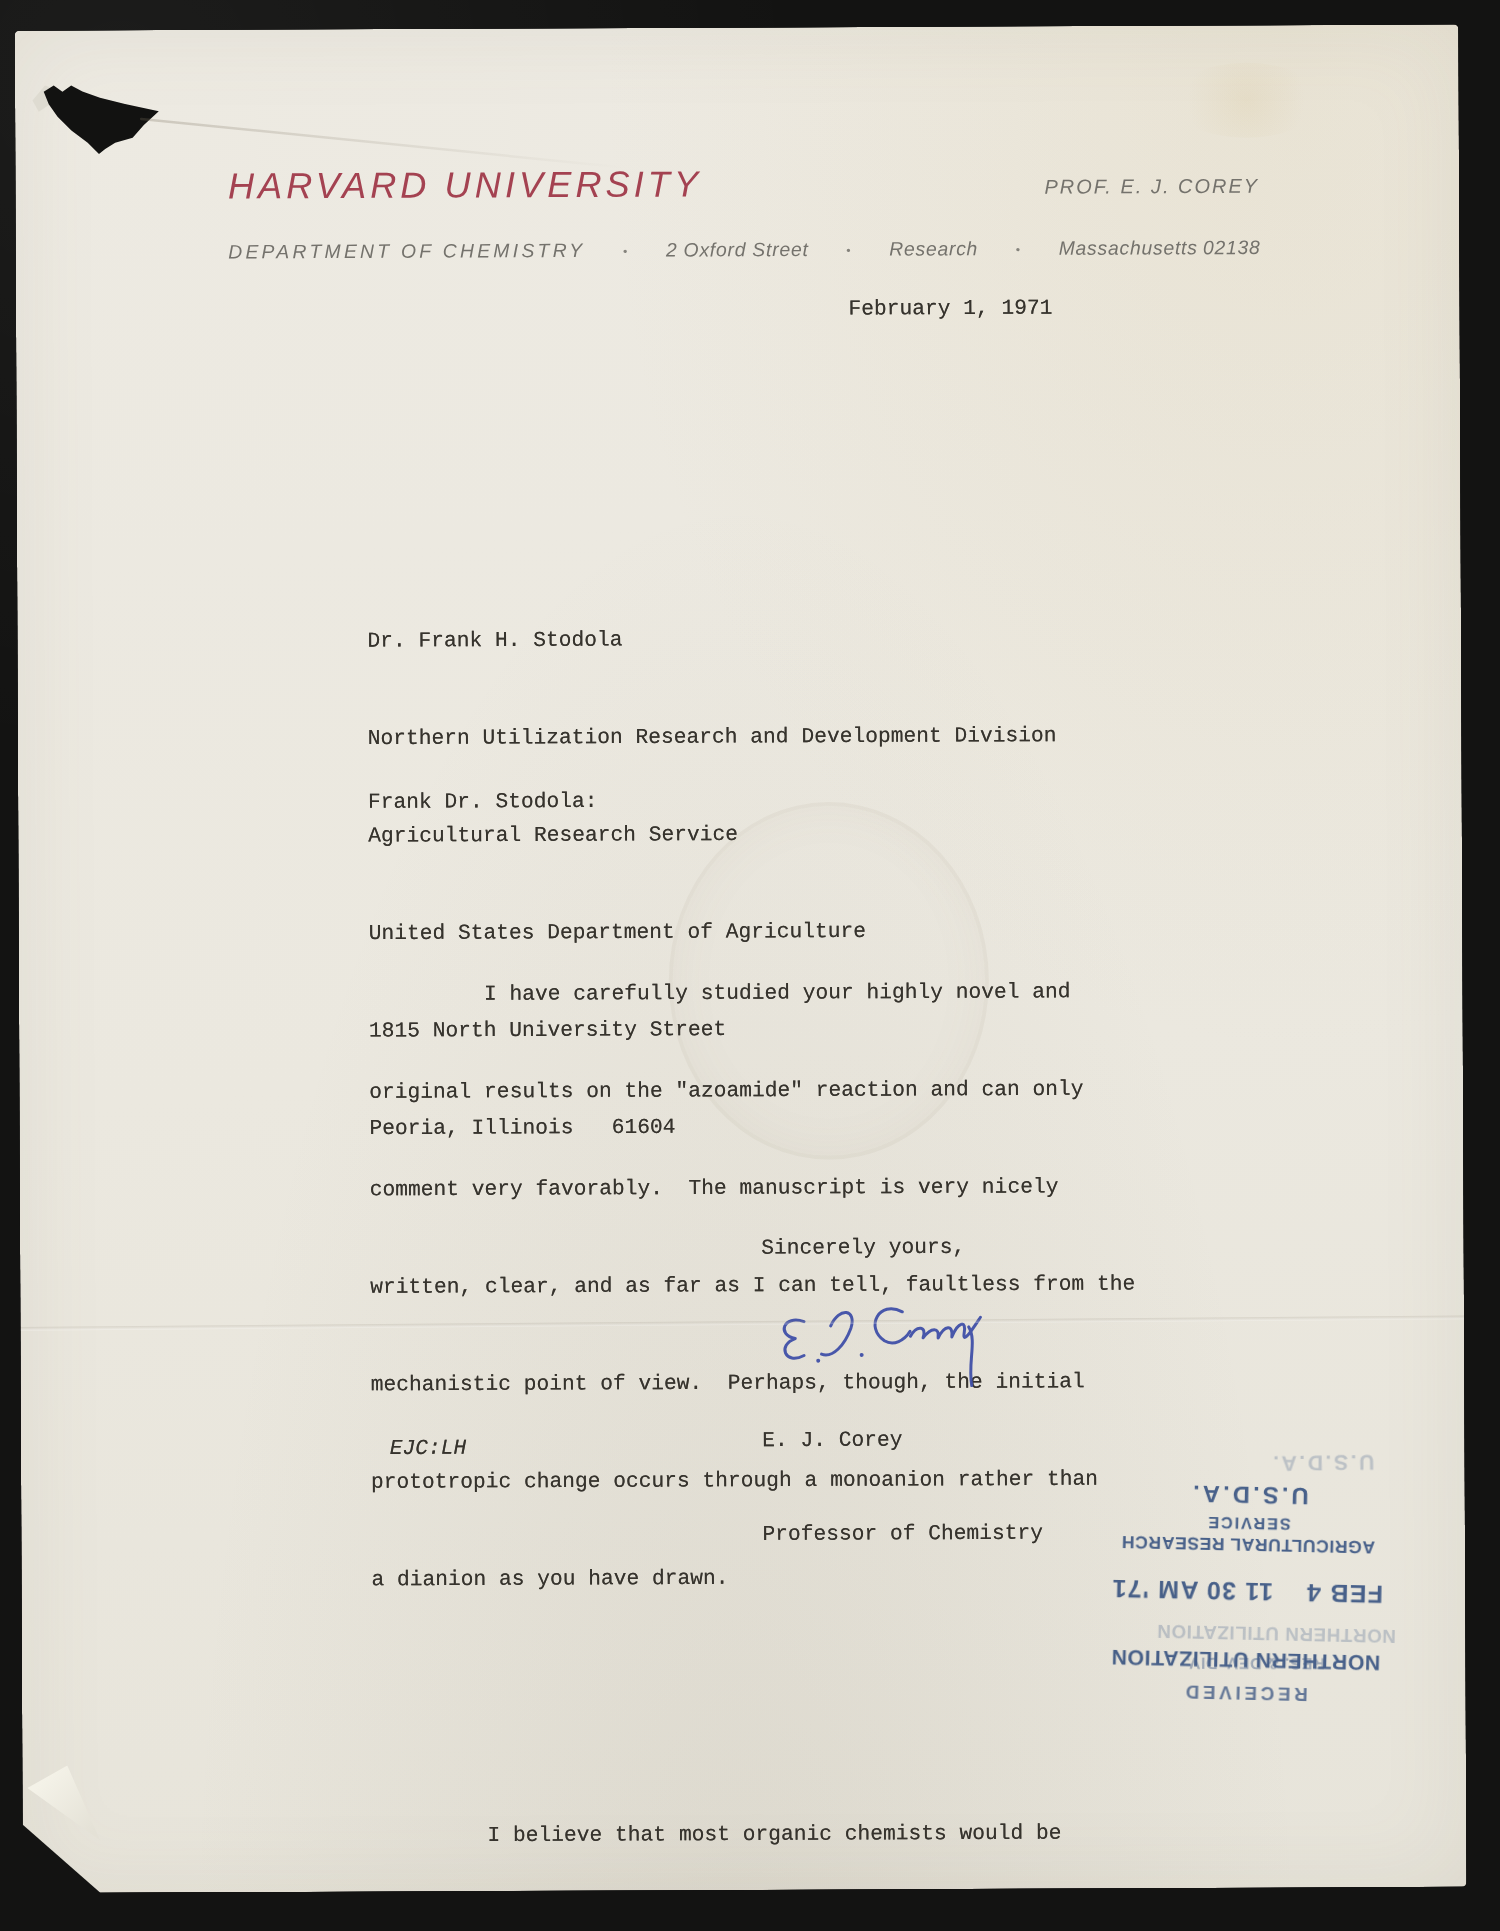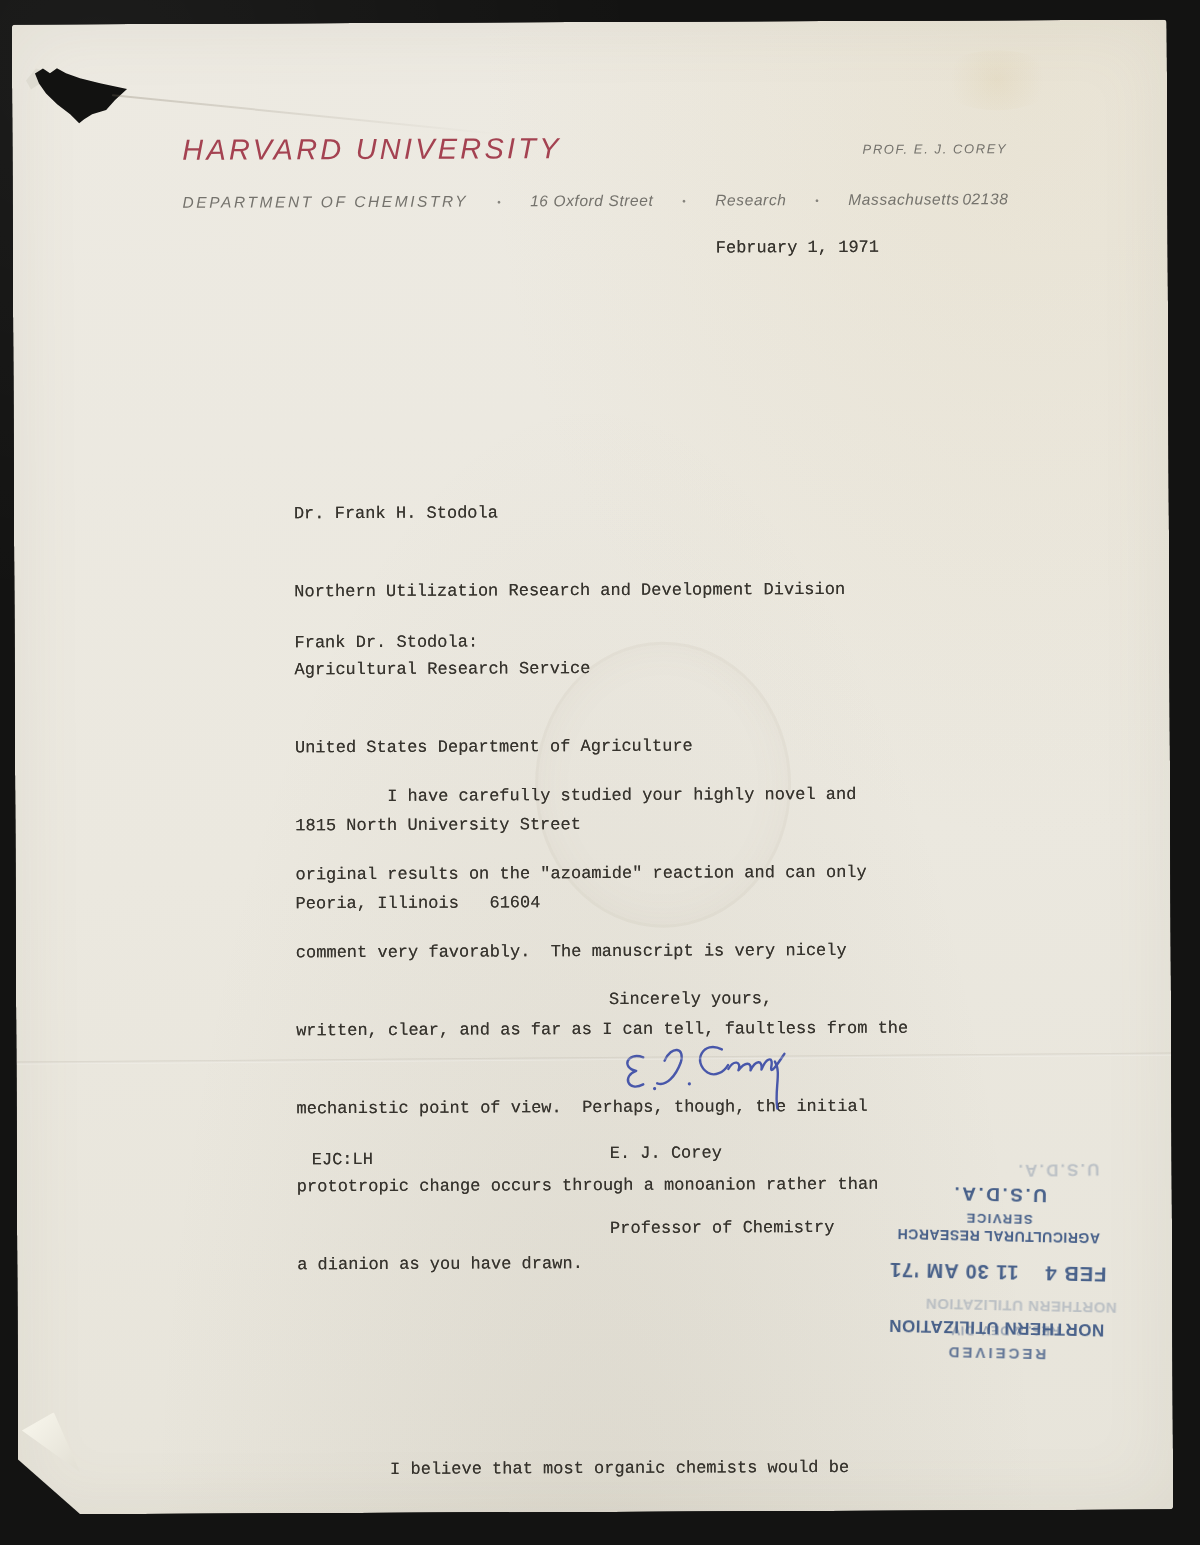--- a/index.html
+++ b/index.html
@@ -42,46 +42,46 @@
   .age-spot{position:absolute;right:110px;top:30px;width:120px;height:60px;border-radius:50%;
     background:radial-gradient(circle, rgba(196,162,82,0.10), transparent 70%);}
   
   .lh-university{
     position:absolute;left:170px;top:110px;
     font-style:italic;font-size:29px;letter-spacing:3.2px;font-weight:500;
     color:#a44251;
   }
   .lh-professor{
     position:absolute;right:160px;top:121px;
-    font-style:italic;font-size:13px;letter-spacing:1.6px;
+    font-style:italic;font-size:16px;letter-spacing:1.6px;
     color:#74726c;
   }
   .lh-line2{
     position:absolute;left:170px;top:170px;width:826px;
     display:flex;justify-content:space-between;align-items:center;
     font-style:italic;font-size:15.5px;color:#74726c;letter-spacing:0.6px;
   }
   .lh-dept{letter-spacing:2.6px;}
   .lh-sep{font-size:10px;opacity:0.85;font-style:normal;}
   .lh-zip{margin-left:-26px;}
   
   .typed{
     font-family:"Liberation Mono","DejaVu Sans Mono",monospace;
     font-size:17px;line-height:26px;color:#36332d;white-space:pre;
     text-shadow:0 0 0.5px rgba(54,51,45,0.75);
   }
-  .date-line{position:absolute;left:703px;top:214px;}
+  .date-line{position:absolute;left:666px;top:214px;}
   .recipient{position:absolute;left:280px;top:426px;}
   .salutation{position:absolute;left:280px;top:607px;}
   .body-block{position:absolute;left:280px;top:657px;}
   .para2{margin-top:23px;}
   .indent{padding-left:92px;}
   .closing{position:absolute;left:593px;top:965px;text-align:right;}
   .signer{position:absolute;left:593px;top:1069px;line-height:25px;}
-  .reference{position:absolute;left:295px;top:1124px;}
+  .reference{position:absolute;left:295px;top:1124px;font-style:italic;}
   
   .signature{position:absolute;left:595px;top:998px;width:195px;height:100px;}
   .sr{position:absolute;left:0;top:0;width:1px;height:1px;overflow:hidden;opacity:0;}
   
   .stamp{
     position:absolute;left:828px;top:1163px;width:305px;
     display:flex;flex-direction:column;align-items:center;
     color:#416099;
     transform:rotate(181.5deg);
     opacity:0.93;
@@ -111,21 +111,21 @@
     </svg>
     <div class="crease-d"></div>
     <div class="age-spot"></div>
     <div class="watermark"></div>
 
     <div class="lh-university">HARVARD UNIVERSITY</div>
     <div class="lh-professor">PROF. E. J. COREY</div>
     <div class="lh-line2">
       <span class="lh-dept">DEPARTMENT OF CHEMISTRY</span>
       <span class="lh-sep">•</span>
-      <span>16 Oxford Street</span>
+      <span>2 Oxford Street</span>
       <span class="lh-sep">•</span>
       <span>Research</span>
       <span class="lh-sep">•</span>
       <span>Massachusetts</span>
       <span class="lh-zip">02138</span>
     </div>
 
     <div class="typed date-line">February 1, 1971</div>
 
     <div class="typed recipient">

